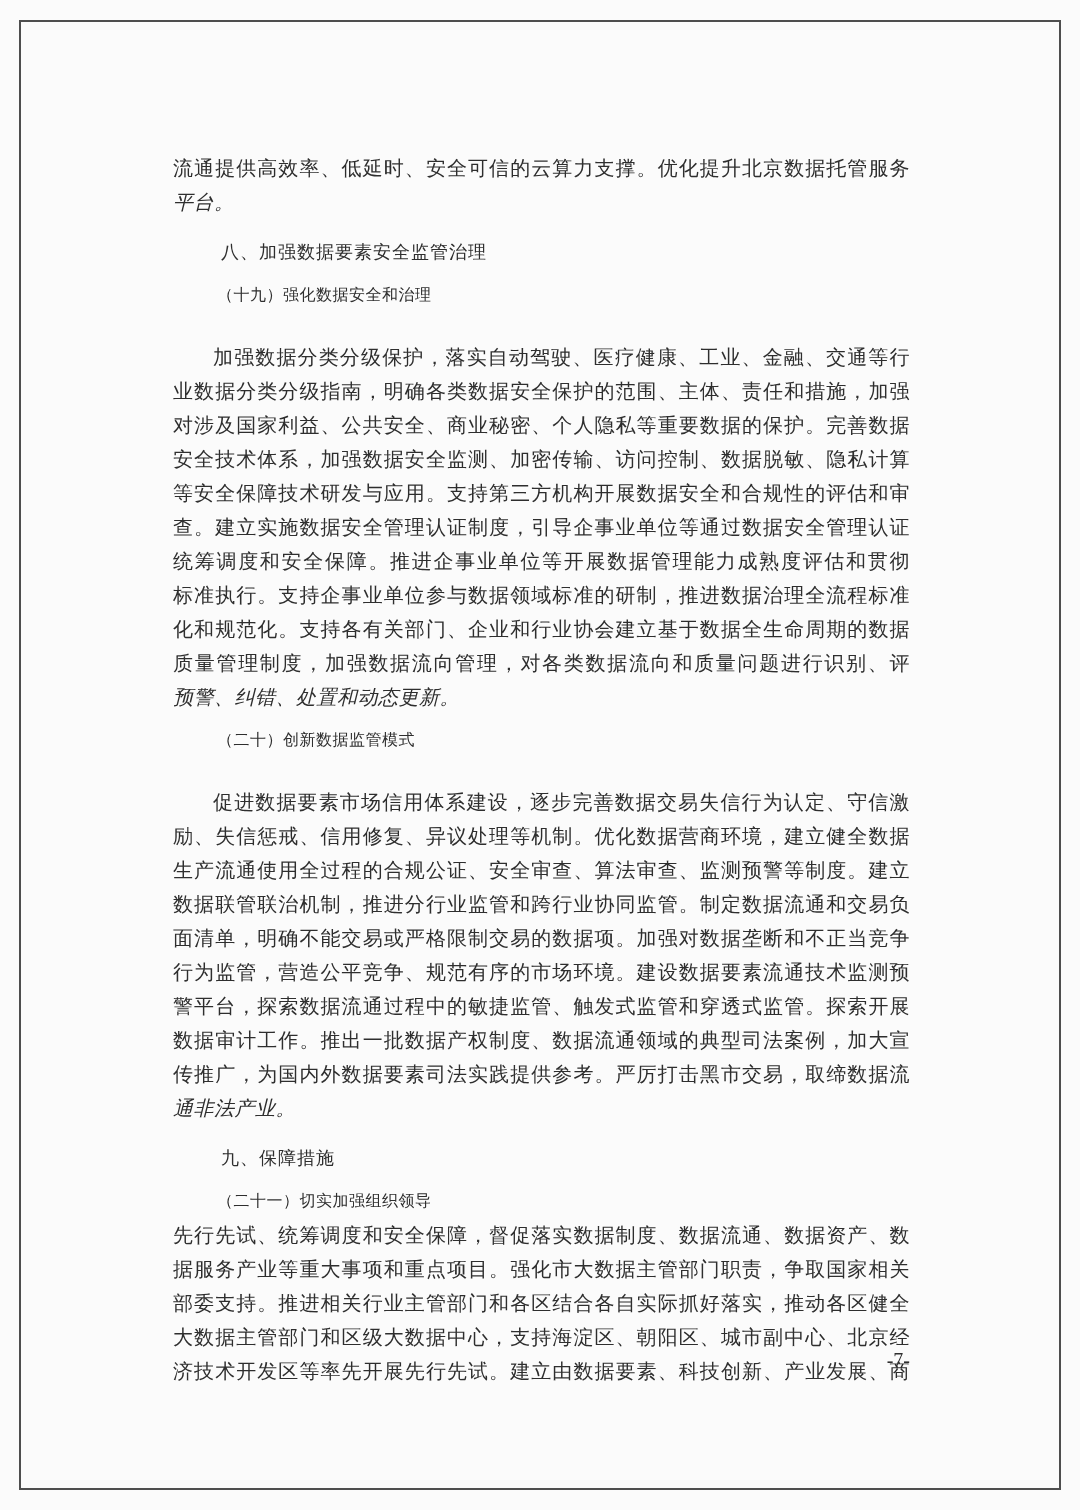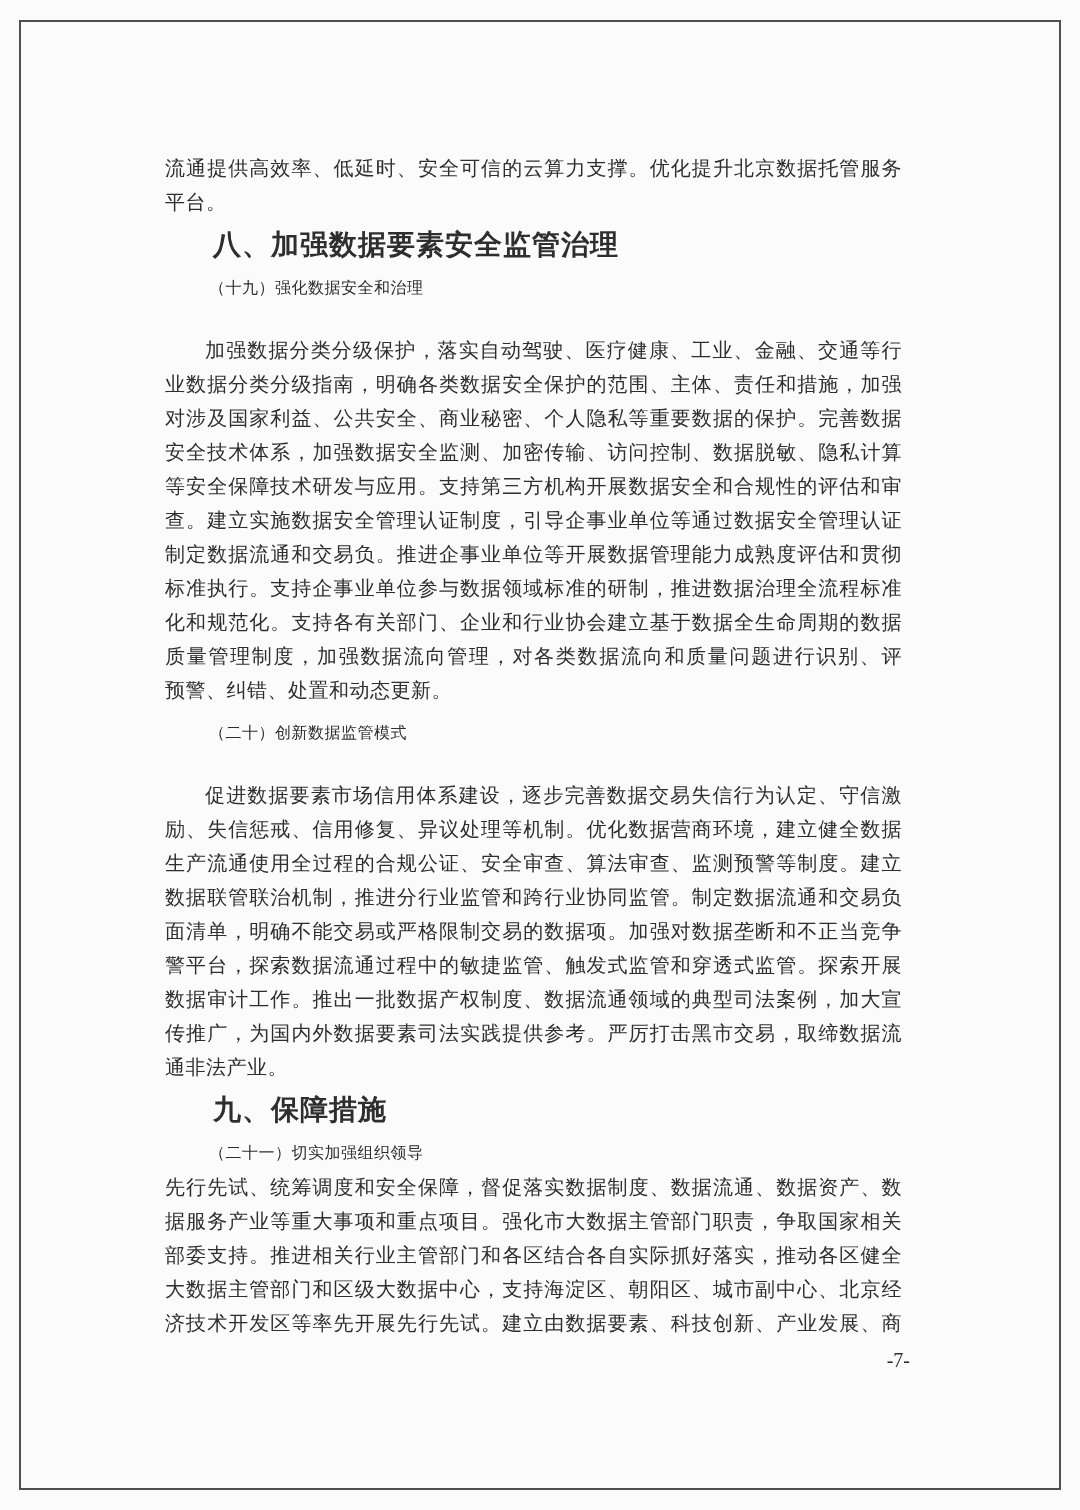--- a/index.html
+++ b/index.html
@@ -19,47 +19,48 @@
     position: absolute;
     left: 19px;
     top: 20px;
     width: 1038px;
     height: 1466px;
     border: 2px solid #4e4e4e;
     background: transparent;
   }
   .content {
     position: absolute;
-    left: 165px;
+    left: 173px;
     top: 151px;
     width: 737px;
   }
   .line {
     font-size: 20px;
     line-height: 34px;
     height: 34px;
     overflow: hidden;
     text-align: justify;
     text-align-last: justify;
     letter-spacing: 0.5px;
   }
   .line.last {
     text-align-last: left;
+    font-style: italic;
   }
   .line.indent {
     text-indent: 2em;
     margin-top: 28px;
   }
   .heading {
     font-family: "Liberation Sans", "DejaVu Sans", sans-serif;
-    font-weight: bold;
-    font-size: 28px;
+    font-weight: normal;
+    font-size: 18px;
     line-height: 34px;
     height: 34px;
-    margin-top: 9px;
+    margin-top: 16px;
     text-indent: 48px;
     letter-spacing: 1px;
   }
   .subheading {
     font-size: 16px;
     line-height: 34px;
     height: 34px;
     margin-top: 9px;
     text-indent: 44px;
     letter-spacing: 0.5px;
@@ -86,33 +87,34 @@
       </div>
       <div class="heading">八、加强数据要素安全监管治理</div>
       <div class="subheading">（十九）强化数据安全和治理</div>
       <div class="para">
         <div class="line indent">加强数据分类分级保护，落实自动驾驶、医疗健康、工业、金融、交通等行</div>
         <div class="line">业数据分类分级指南，明确各类数据安全保护的范围、主体、责任和措施，加强</div>
         <div class="line">对涉及国家利益、公共安全、商业秘密、个人隐私等重要数据的保护。完善数据</div>
         <div class="line">安全技术体系，加强数据安全监测、加密传输、访问控制、数据脱敏、隐私计算</div>
         <div class="line">等安全保障技术研发与应用。支持第三方机构开展数据安全和合规性的评估和审</div>
         <div class="line">查。建立实施数据安全管理认证制度，引导企事业单位等通过数据安全管理认证</div>
-        <div class="line">制定数据流通和交易负。推进企事业单位等开展数据管理能力成熟度评估和贯彻</div>
+        <div class="line">统筹调度和安全保障。推进企事业单位等开展数据管理能力成熟度评估和贯彻</div>
         <div class="line">标准执行。支持企事业单位参与数据领域标准的研制，推进数据治理全流程标准</div>
         <div class="line">化和规范化。支持各有关部门、企业和行业协会建立基于数据全生命周期的数据</div>
         <div class="line">质量管理制度，加强数据流向管理，对各类数据流向和质量问题进行识别、评估、</div>
         <div class="line last">预警、纠错、处置和动态更新。</div>
       </div>
       <div class="subheading">（二十）创新数据监管模式</div>
       <div class="para">
         <div class="line indent">促进数据要素市场信用体系建设，逐步完善数据交易失信行为认定、守信激</div>
         <div class="line">励、失信惩戒、信用修复、异议处理等机制。优化数据营商环境，建立健全数据</div>
         <div class="line">生产流通使用全过程的合规公证、安全审查、算法审查、监测预警等制度。建立</div>
         <div class="line">数据联管联治机制，推进分行业监管和跨行业协同监管。制定数据流通和交易负</div>
         <div class="line">面清单，明确不能交易或严格限制交易的数据项。加强对数据垄断和不正当竞争</div>
+        <div class="line">行为监管，营造公平竞争、规范有序的市场环境。建设数据要素流通技术监测预</div>
         <div class="line">警平台，探索数据流通过程中的敏捷监管、触发式监管和穿透式监管。探索开展</div>
         <div class="line">数据审计工作。推出一批数据产权制度、数据流通领域的典型司法案例，加大宣</div>
         <div class="line">传推广，为国内外数据要素司法实践提供参考。严厉打击黑市交易，取缔数据流</div>
         <div class="line last">通非法产业。</div>
       </div>
       <div class="heading">九、保障措施</div>
       <div class="subheading">（二十一）切实加强组织领导</div>
       <div class="para">
         <div class="line">先行先试、统筹调度和安全保障，督促落实数据制度、数据流通、数据资产、数</div>
         <div class="line">据服务产业等重大事项和重点项目。强化市大数据主管部门职责，争取国家相关</div>

